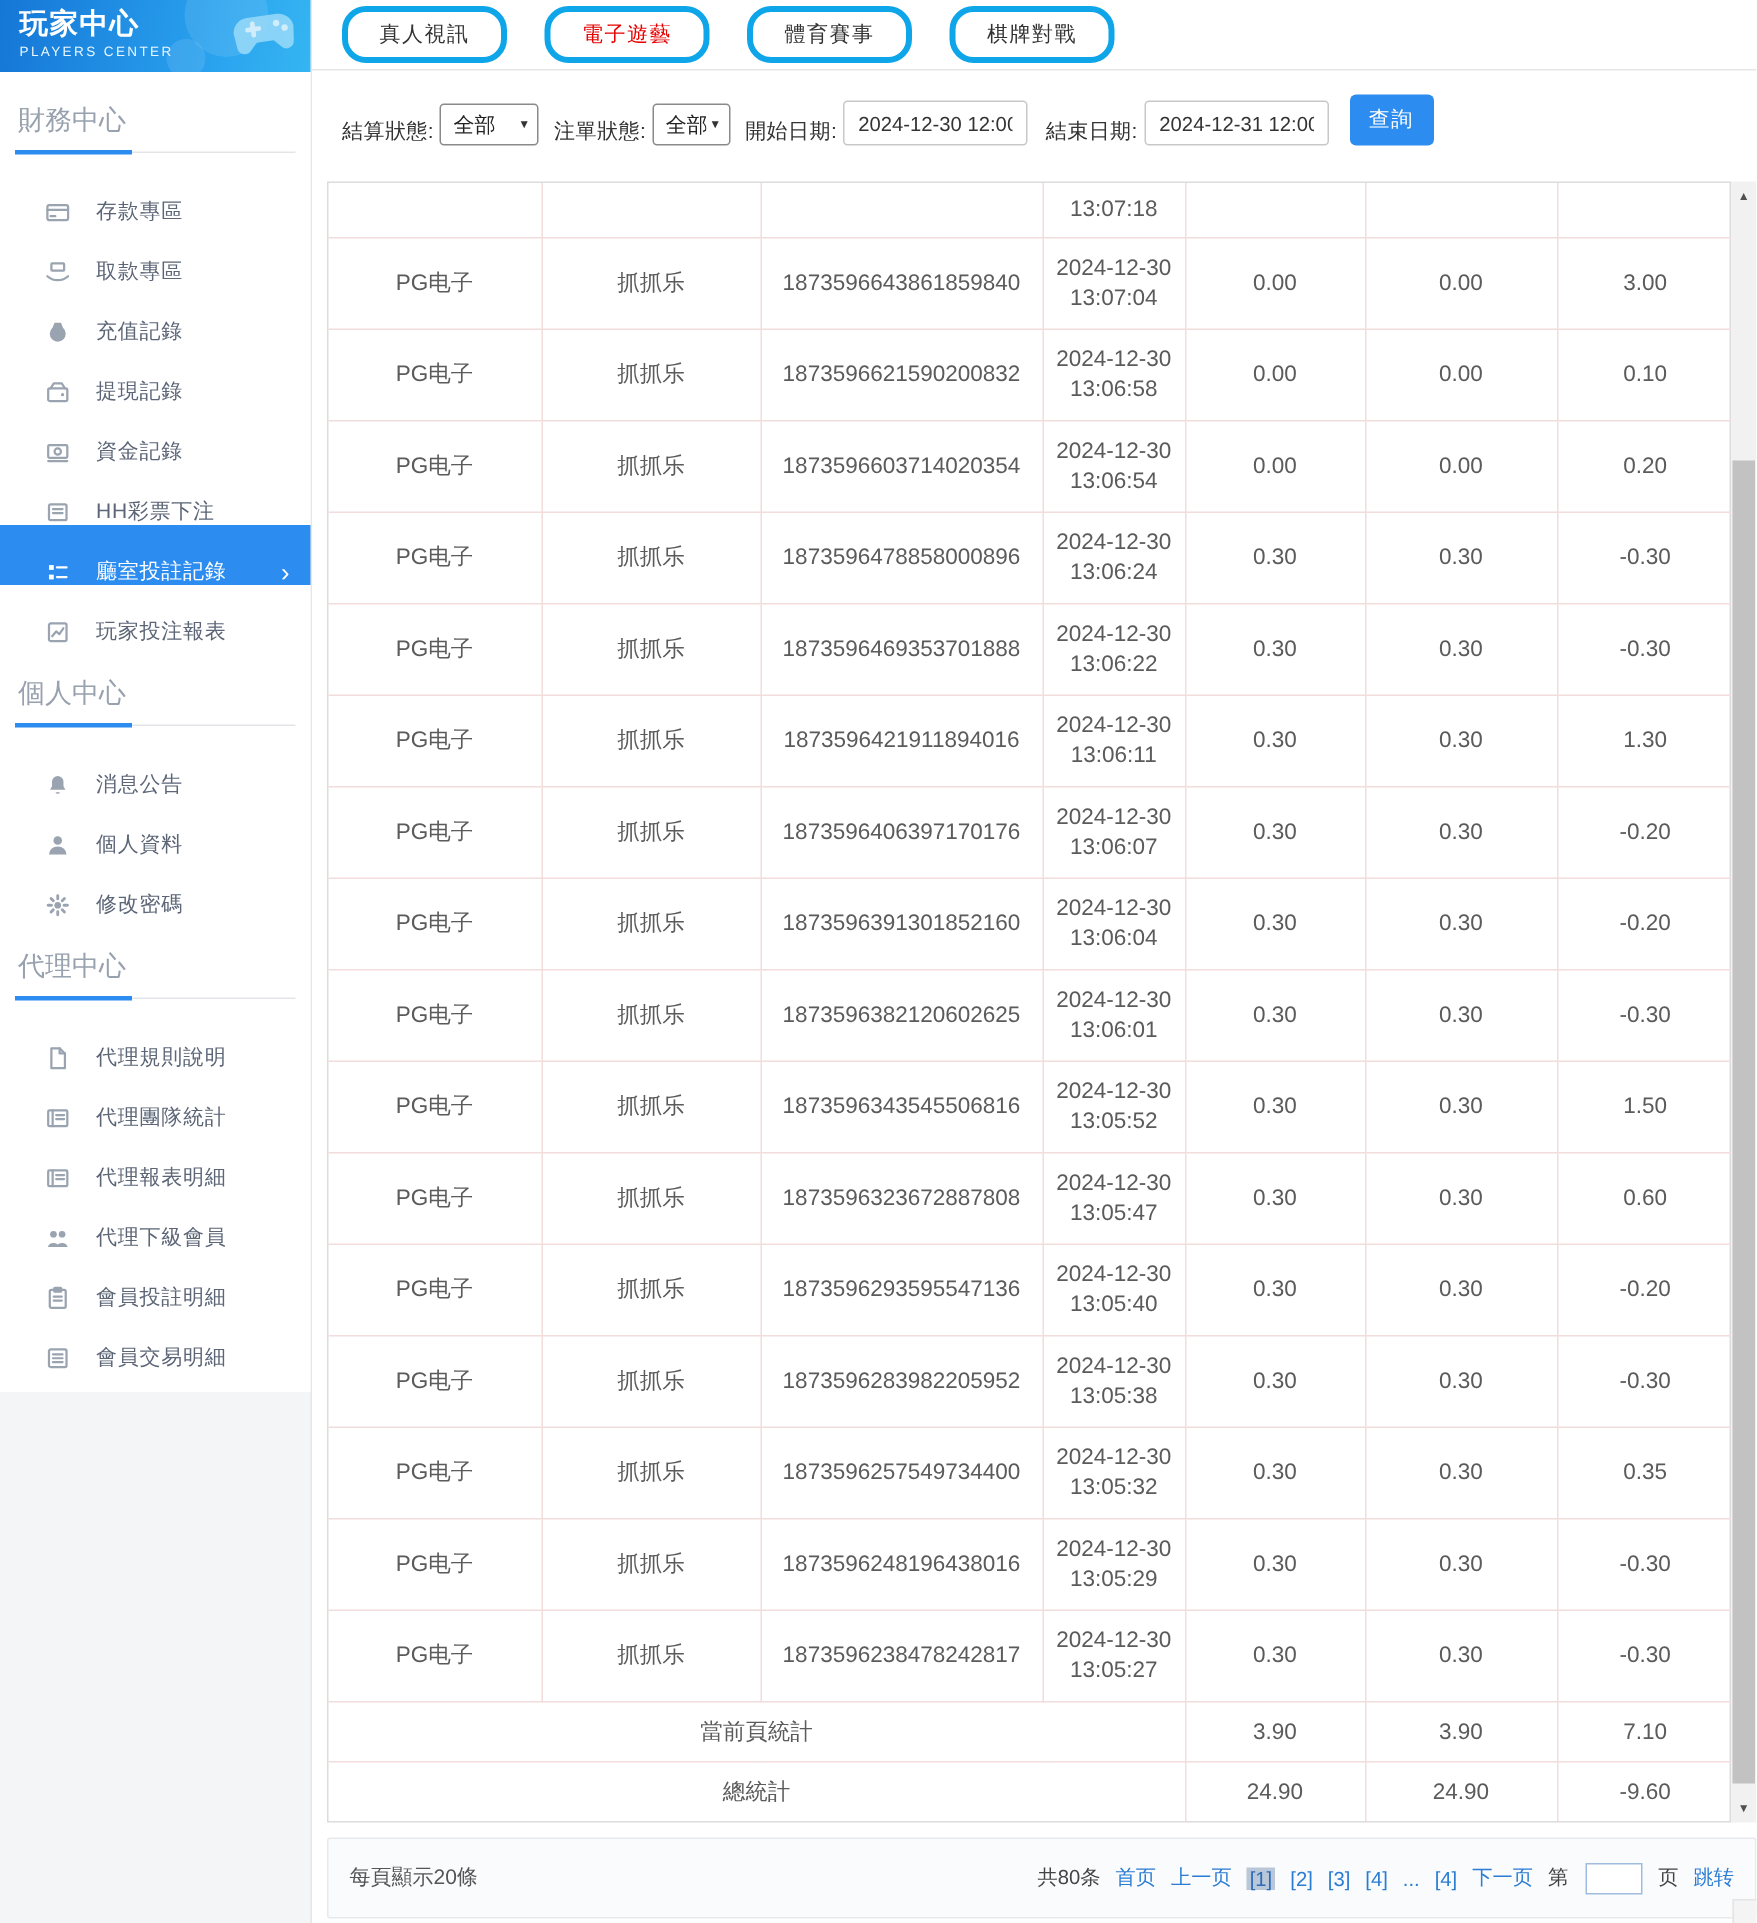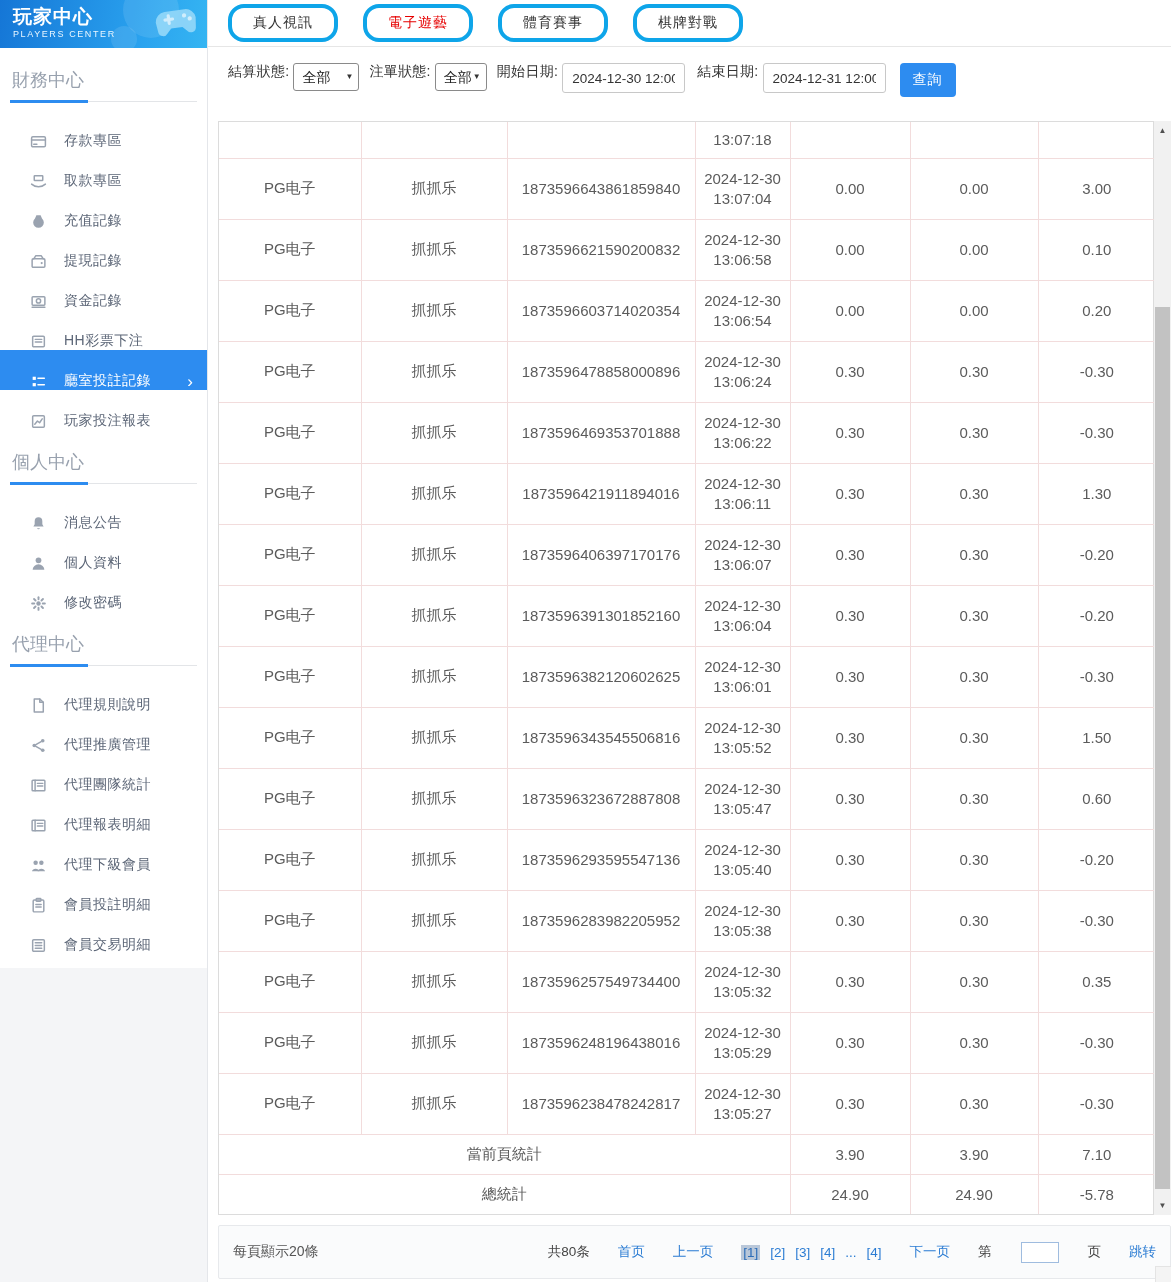--- a/index.html
+++ b/index.html
@@ -35,21 +35,21 @@
   .side-item.active .mi{color:#fff}
   .side-item .chev{margin-left:auto;font-size:17px;line-height:17px;color:#fff}
 
   
   .content{flex:1;position:relative;background:#fff;height:100%}
   .tabbar{height:47px;border-bottom:1px solid #e6e6e6;display:flex;align-items:center;padding-left:20px;gap:25px}
   .tab-btn{border:4px solid #0ea5e9;border-radius:16px;background:#fff;padding:6px 21px;font-size:14px;
     color:#333;cursor:pointer;letter-spacing:1px;font-family:inherit}
   .tab-btn.active{color:var(--tabred)}
 
-  .filterbar{display:flex;align-items:flex-start;padding:16px 0 16px 20px;font-size:14px;color:#333}
+  .filterbar{display:flex;align-items:flex-end;padding:16px 0 16px 20px;font-size:14px;color:#333}
   .flabel{margin-right:4px;letter-spacing:.3px}
   .selwrap{position:relative;margin-right:10px;display:inline-flex}
   .selwrap::after{content:"▼";position:absolute;right:6px;top:50%;transform:translateY(-52%);
     font-size:8px;color:#333;pointer-events:none}
   .selwrap select{appearance:none;-webkit-appearance:none;border:1px solid #8a8a8a;border-radius:3px;
     background:#fff;font-size:14px;padding:5px 18px 5px 8px;color:#222;font-family:inherit}
   #settle-select{width:66px}
   #order-select{width:52px;padding-right:15px}
   .finput{border:1px solid #c8c8c8;border-radius:3px;height:30px;width:123px;font-size:13.5px;color:#333;
     padding:0 9px;margin-right:12px;font-family:inherit}
@@ -71,21 +71,21 @@
   .vs-arrow{position:absolute;left:0;width:17px;height:17px;display:flex;align-items:center;
     justify-content:center;color:#505050;font-size:8px;cursor:pointer}
   .vs-up{top:1px}
   .vs-down{bottom:1px}
   .vs-thumb{position:absolute;left:1px;width:15px;background:#c2c2c2;top:186px;height:882px;cursor:pointer}
 
   
   .pager{margin:10px 0 0 10px;width:953px;height:54px;background:#fafbfc;border:1px solid #e7e9ec;
     border-radius:2px;display:flex;align-items:center;justify-content:space-between;padding:0 14px;
     font-size:14px;color:#555}
-  .pager-right{display:inline-flex;align-items:center;gap:28px;font-size:13.5px;color:#444}
+  .pager-right{display:inline-flex;align-items:center;gap:10px;font-size:13.5px;color:#444}
   #pages{display:inline-flex;align-items:center;gap:10px}
   .plink{color:#2b7cd3;cursor:pointer}
   .pcur{color:#2b6cb8;background:#b9c7d9;padding:0 2px}
   .jump-input{width:38px;height:21px;border:1px solid #9fbcdf;margin:0 1px;font-family:inherit}
   .jump-link{color:#2b7cd3;cursor:pointer}
   .corner{position:absolute;right:0;bottom:0;width:16px;height:16px;background:#f4f4f4;
     border-left:1px solid #e4e4e4;border-top:1px solid #e4e4e4}
 </style>
 </head>
 <body>
@@ -237,32 +237,20 @@
                 <svg viewBox="0 0 16 16" fill="none" stroke="currentColor" stroke-width="1.4" stroke-linecap="round" stroke-linejoin="round">
                   <path d="M4 1.8h5.2L12.5 5v9.2H4z"></path>
                   <path d="M9.2 1.8V5h3.3"></path>
                 </svg>
               </span>
               <span class="lbl">代理規則說明</span>
             </div>
             <div class="side-item">
               <span class="mi">
                 <svg viewBox="0 0 16 16" fill="none" stroke="currentColor" stroke-width="1.4" stroke-linecap="round" stroke-linejoin="round">
-                  <circle cx="12" cy="3.5" r="1.7" fill="currentColor" stroke="none"></circle>
-                  <circle cx="4" cy="8" r="1.7" fill="currentColor" stroke="none"></circle>
-                  <circle cx="12" cy="12.5" r="1.7" fill="currentColor" stroke="none"></circle>
-                  <line x1="5.5" y1="7.2" x2="10.5" y2="4.3"></line>
-                  <line x1="5.5" y1="8.8" x2="10.5" y2="11.7"></line>
-                </svg>
-              </span>
-              <span class="lbl">代理推廣管理</span>
-            </div>
-            <div class="side-item">
-              <span class="mi">
-                <svg viewBox="0 0 16 16" fill="none" stroke="currentColor" stroke-width="1.4" stroke-linecap="round" stroke-linejoin="round">
                   <rect x="2" y="3" width="12" height="10" rx=".8"></rect>
                   <line x1="4.8" y1="3" x2="4.8" y2="13"></line>
                   <line x1="7" y1="6" x2="12" y2="6"></line>
                   <line x1="7" y1="8.5" x2="12" y2="8.5"></line>
                 </svg>
               </span>
               <span class="lbl">代理團隊統計</span>
             </div>
             <div class="side-item">
               <span class="mi">
@@ -557,21 +545,21 @@
               <tr class="summary-row">
                 <td colspan="4">當前頁統計</td>
                 <td>3.90</td>
                 <td>3.90</td>
                 <td>7.10</td>
               </tr>
               <tr class="summary-row">
                 <td colspan="4">總統計</td>
                 <td>24.90</td>
                 <td>24.90</td>
-                <td>-5.78</td>
+                <td>-9.60</td>
               </tr>
             </tbody>
         </table>
       </div>
       <div class="vscroll" style="height: 1094px;">
         <div class="vs-arrow vs-up">▲</div>
         <div class="vs-thumb"></div>
         <div class="vs-arrow vs-down">▼</div>
       </div>
     </div>

